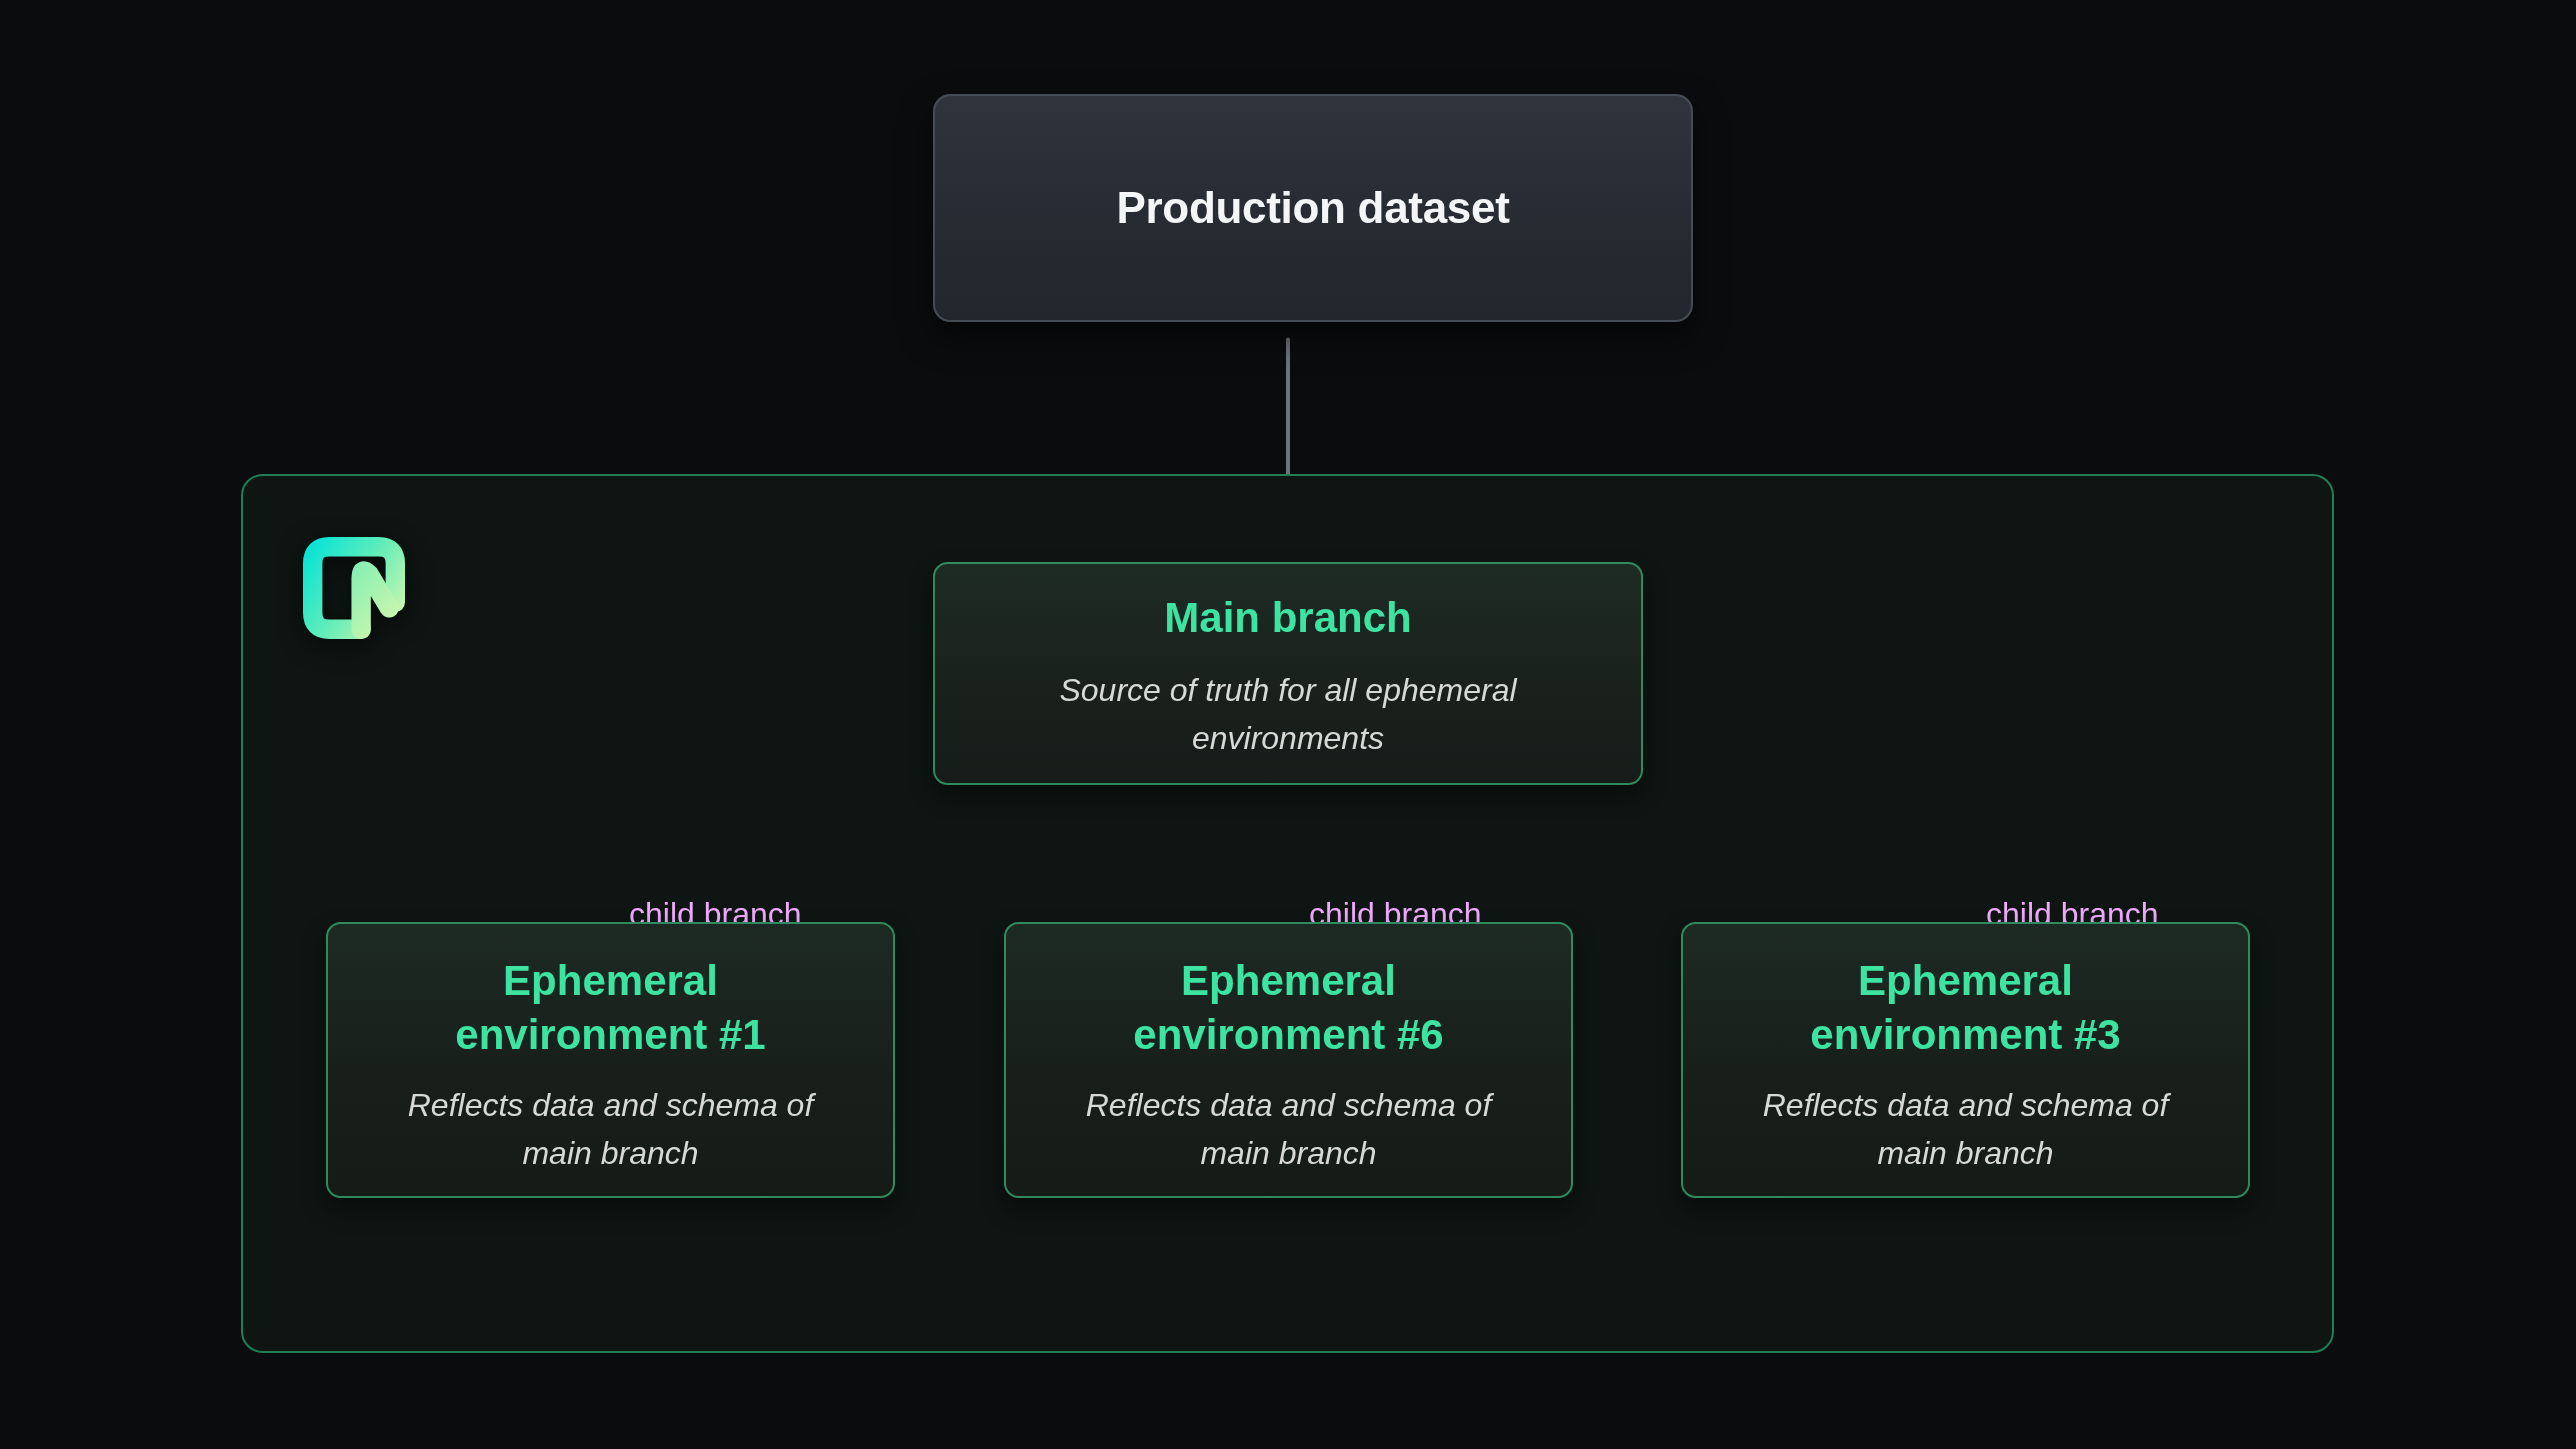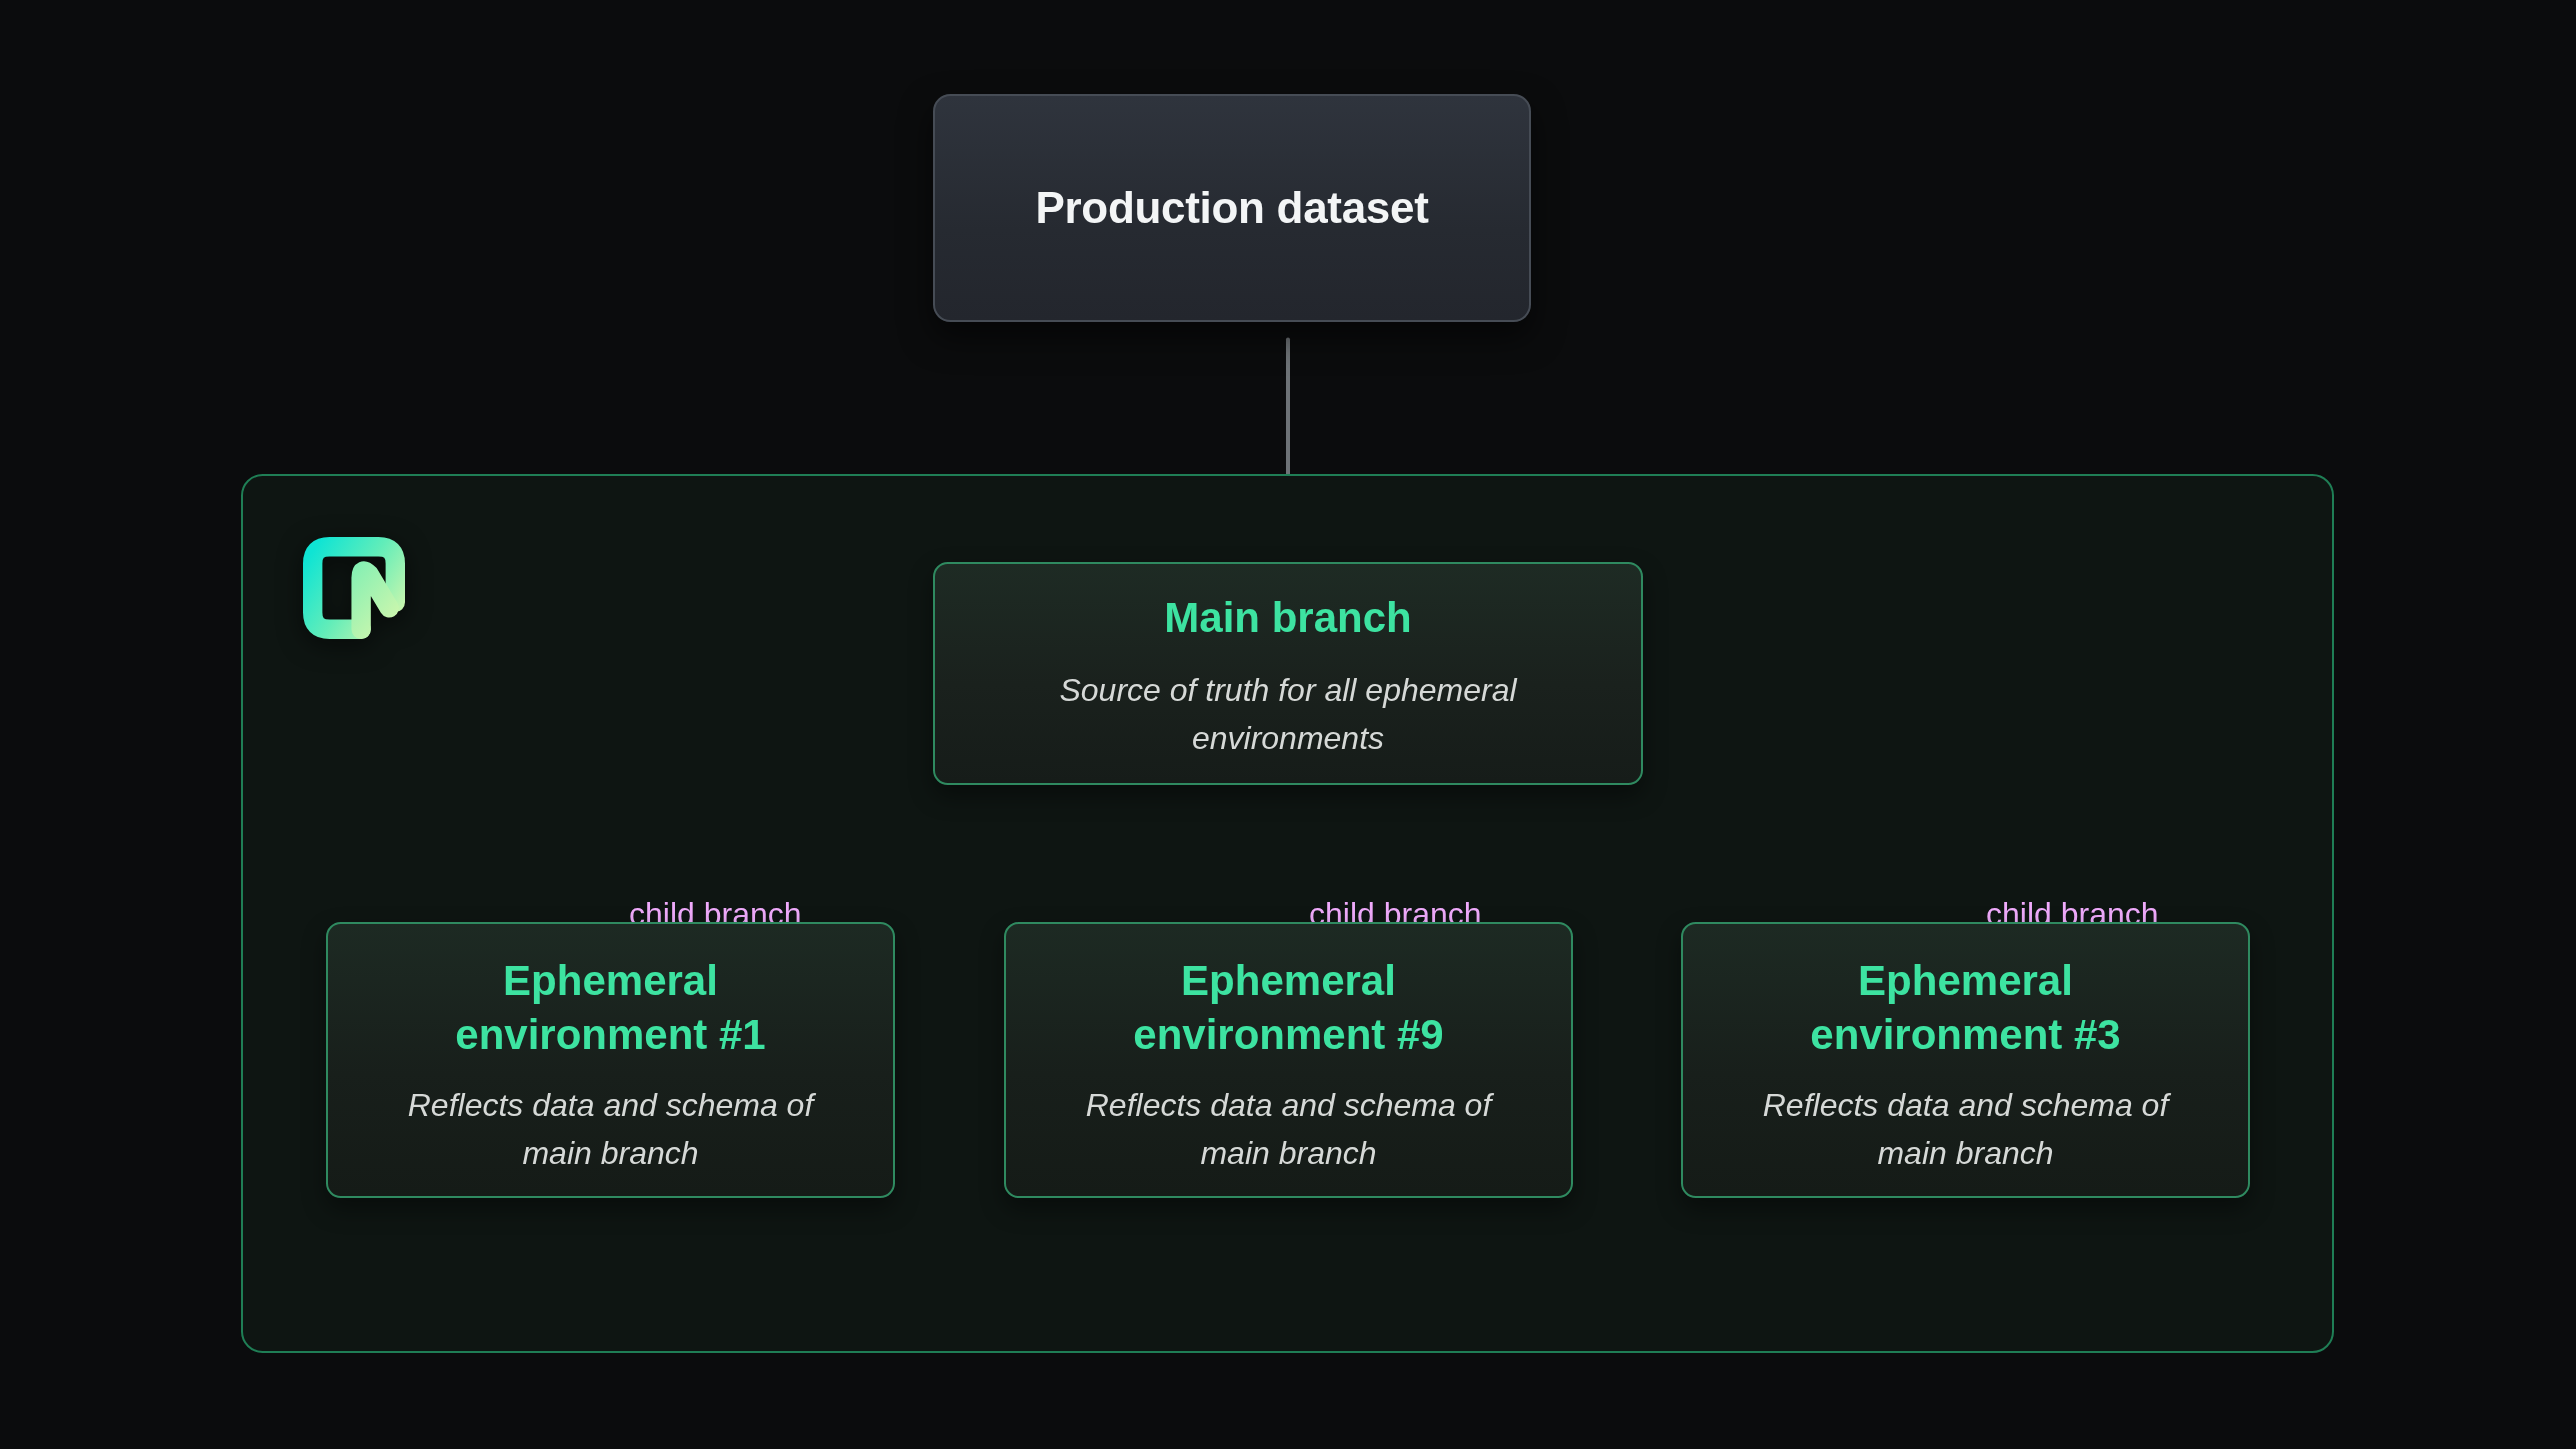--- a/index.html
+++ b/index.html
@@ -12,21 +12,21 @@
   .canvas {
     position: relative;
     width: 2576px; height: 1449px;
     background: #0b0c0d;
   }
 
   
   .prod-box {
     position: absolute;
     left: 933px; top: 94px;
-    width: 598px; height: 228px;
+    width: 760px; height: 228px;
     border-radius: 17.4px;
     border: 2px solid #464c55;
     background: linear-gradient(180deg, #2f343d 0%, #262a31 60%, #23262d 100%);
     box-shadow: 0 14.8px 32px rgba(0,0,0,0.55);
     display: flex; align-items: center; justify-content: center;
   }
   .prod-title {
     color: #f3f5f6;
     font-size: 44px;
     font-weight: 700;
@@ -176,21 +176,21 @@
 
   <span class="branch-label branch-label-1">child branch</span>
   <span class="branch-label branch-label-2">child branch</span>
   <span class="branch-label branch-label-3">child branch</span>
 
   <div class="node env-node env-node-1">
     <h2 class="node-title">Ephemeral environment #1</h2>
     <p class="node-sub">Reflects data and schema of main branch</p>
   </div>
   <div class="node env-node env-node-2">
-    <h2 class="node-title">Ephemeral environment #9</h2>
+    <h2 class="node-title">Ephemeral environment #6</h2>
     <p class="node-sub">Reflects data and schema of main branch</p>
   </div>
   <div class="node env-node env-node-3">
     <h2 class="node-title">Ephemeral environment #3</h2>
     <p class="node-sub">Reflects data and schema of main branch</p>
   </div>
 
 </main>
 
 

